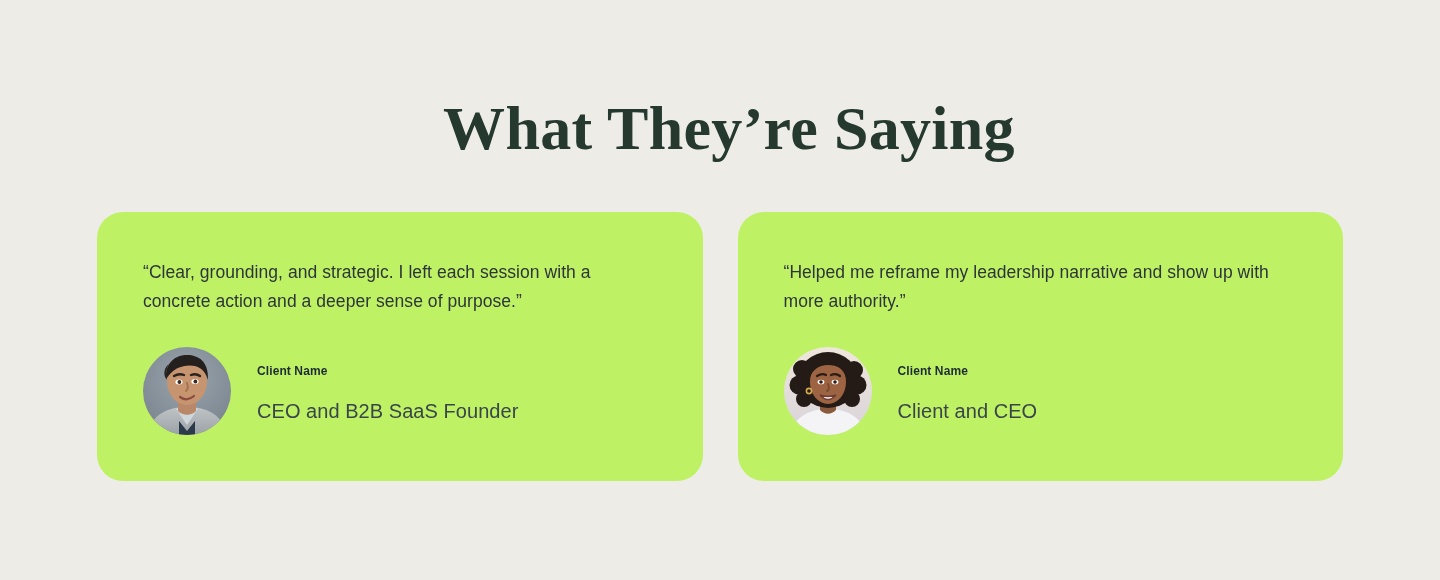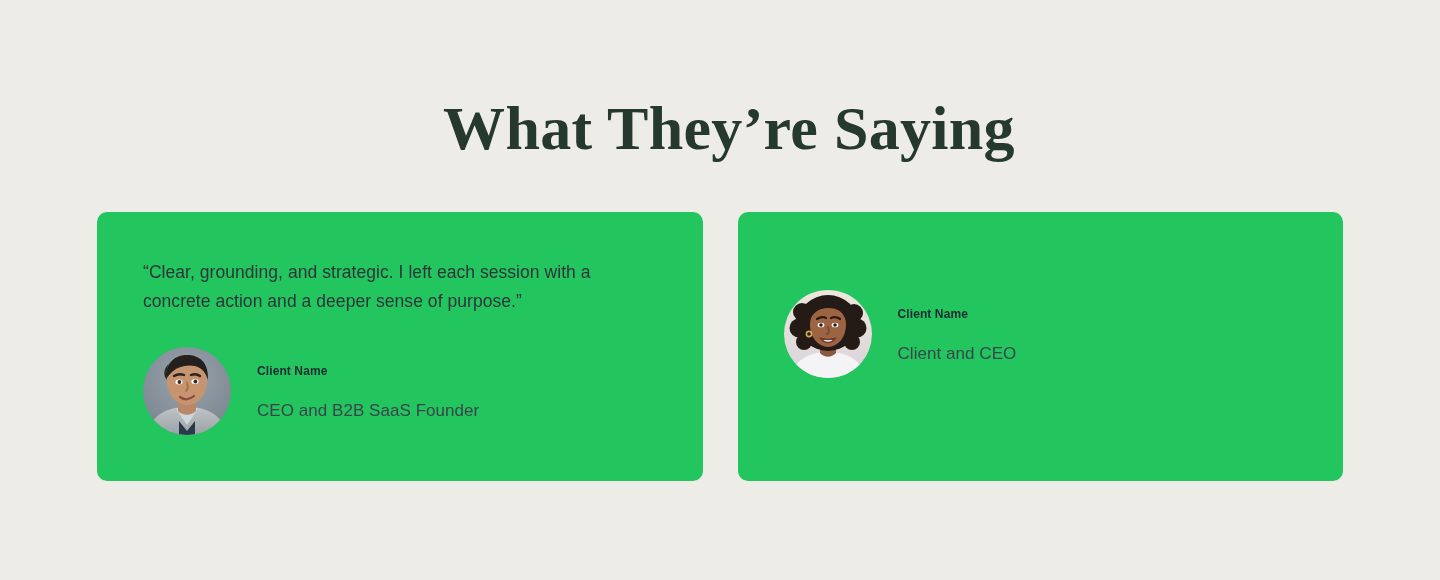--- a/index.html
+++ b/index.html
@@ -43,22 +43,22 @@
     top: 212px;
     left: 97px;
     width: 1246px;
     height: 269px;
     display: flex;
     gap: 35px;
   }
 
   .card {
     flex: 1 1 0;
-    background: #22c55e;
-    border-radius: 10px;
+    background: #bef264;
+    border-radius: 26px;
     padding: 46px 46px 0 46px;
   }
 
   .quote {
     font-size: 17.5px;
     line-height: 28.5px;
     color: #2E3539;
     letter-spacing: 0.05px;
     max-width: 530px;
   }
@@ -86,21 +86,21 @@
 
   .person-name {
     font-size: 12px;
     font-weight: bold;
     color: #1E2B33;
     line-height: 24px;
     letter-spacing: 0.1px;
   }
 
   .person-role {
-    font-size: 17px;
+    font-size: 20px;
     color: #39454B;
     line-height: 24px;
     margin-top: 16px;
     letter-spacing: 0.05px;
   }
 </style>
 </head>
 <body>
 
 <div class="section">
@@ -154,20 +154,21 @@
         </div>
 
         <div class="person">
           <div class="person-name">Client Name</div>
           <div class="person-role">CEO and B2B SaaS Founder</div>
         </div>
       </div>
     </div>
 
     <div class="card">
+      <p class="quote">“Helped me reframe my leadership narrative and show up with more authority.”</p>
 
       <div class="attribution">
         <div class="avatar">
           <svg viewBox="0 0 88 88" xmlns="http://www.w3.org/2000/svg" aria-hidden="true">
             <defs>
               <linearGradient id="bg2" x1="0" y1="0" x2="0" y2="1">
                 <stop offset="0%" stop-color="#EFE7DC"></stop>
                 <stop offset="100%" stop-color="#D8D3DA"></stop>
               </linearGradient>
             </defs>

